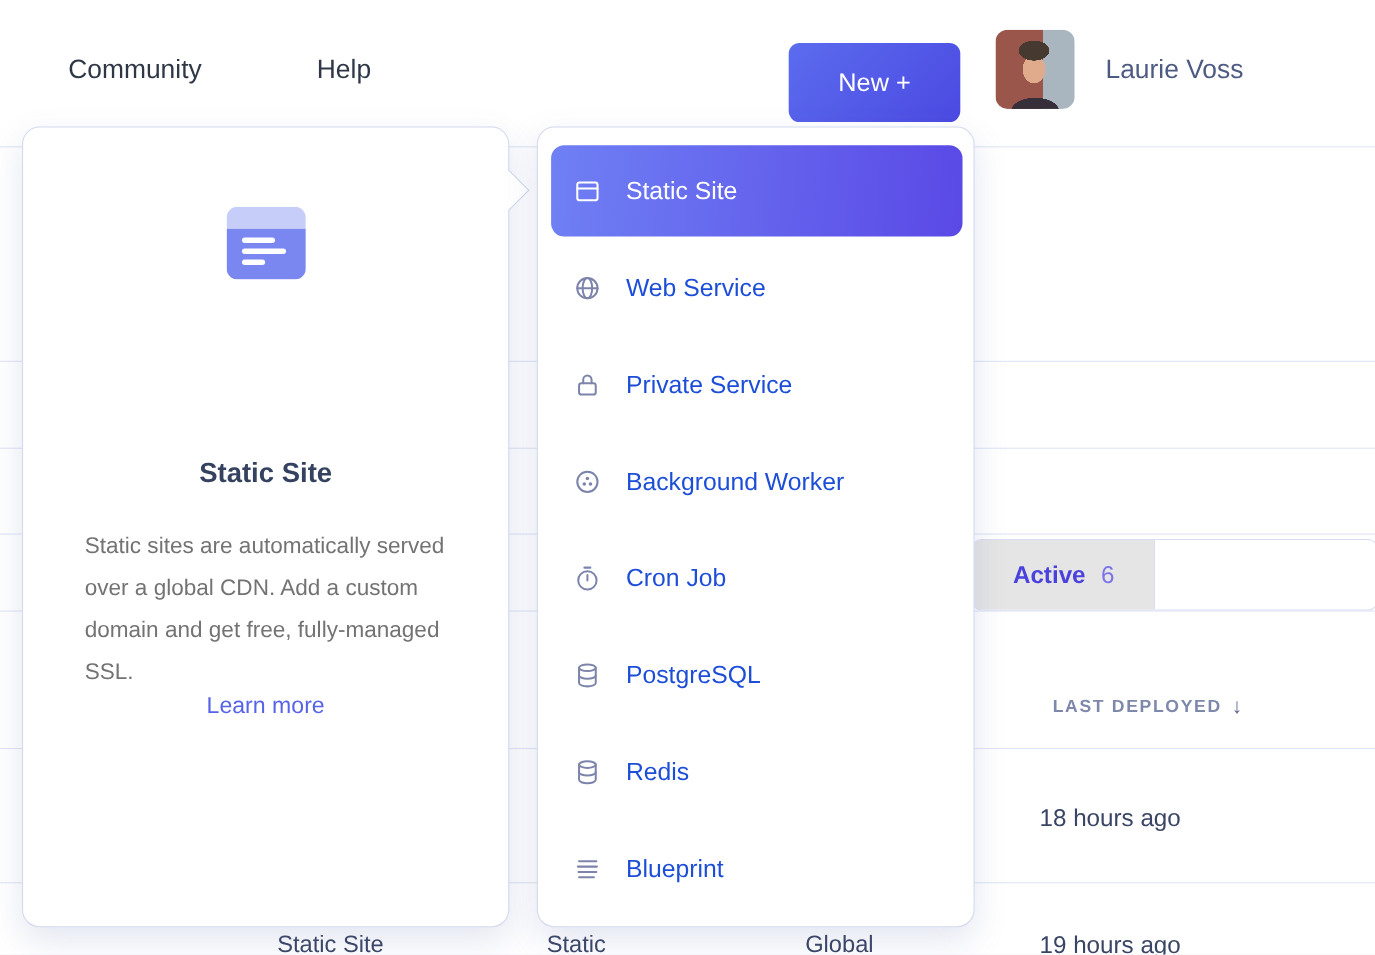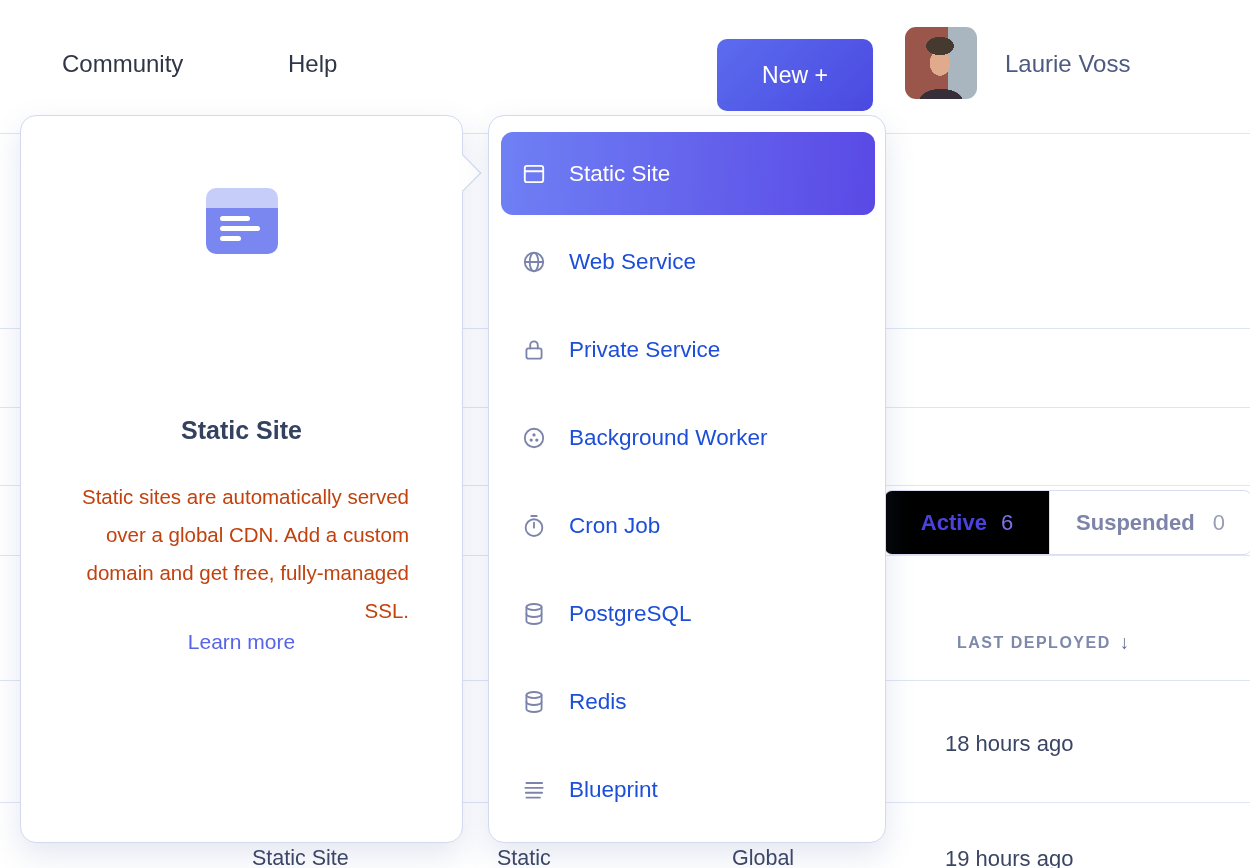--- a/index.html
+++ b/index.html
@@ -15,21 +15,21 @@
     font-size:16px; font-weight:700; letter-spacing:1.5px; color:#7e88ab;
     display:flex; align-items:center; gap:9px;margin-left:12px;
   }
   .col-header .arrow{ font-size:19px; letter-spacing:0; color:#5f6b90; font-weight:400; }
   .cell{ position:absolute; z-index:0; font-size:22px; color:#3a4565; }
   .tabbar{
     position:absolute; left:884px; top:490px; width:368px; height:65px; z-index:0;
     display:flex; border:1px solid #d9ddf4; border-radius:8px; background:#fff;
   }
   .tab-active{
-    width:165px; height:100%; background:#000000; border-right:1px solid #d9ddf4;
+    width:165px; height:100%; background:#e5e5e5; border-right:1px solid #d9ddf4;
     border-radius:7px 0 0 7px; display:flex; align-items:center; justify-content:center; gap:14px;
   }
   .tab-active .lbl{ color:#4a42dd; font-weight:700; font-size:22px; }
   .tab-active .cnt{ color:#7a72e9; font-size:22px; }
   .tab-susp{ flex:1; display:flex; align-items:center; justify-content:center; gap:18px; }
   .tab-susp .lbl{ color:#7d83a9; font-weight:700; font-size:22px; }
   .tab-susp .cnt{ color:#979db9; font-size:22px; }
   
   .nav-link{ position:absolute; top:50px; font-size:24px; color:#2f3747; z-index:1; cursor:pointer; }
   .new-btn{
@@ -61,22 +61,22 @@
   }
   .card-icon{ position:absolute; left:185px; top:72px; width:72px; height:66px; border-radius:10px; overflow:hidden; }
   .card-icon .bar{ height:20px; background:#c6cdf8; }
   .card-icon .body{ height:46px; background:#7b87f1; position:relative; }
   .card-icon .l{ position:absolute; left:14px; height:5px; border-radius:3px; background:#ffffff; }
   .card-icon .l1{ top:8px;  width:30px; }
   .card-icon .l2{ top:18px; width:40px; }
   .card-icon .l3{ top:28px; width:21px; }
   .card-title{ position:absolute; left:0; top:300px; width:100%; text-align:center;
     font-size:25px; font-weight:700; color:#344260; }
-  .card-desc{ position:absolute; left:56px; top:362px; width:332px; text-align:right;
-    font-size:20.5px; line-height:38px; color:#c2410c; }
+  .card-desc{ position:absolute; left:56px; top:362px; width:332px; text-align:left;
+    font-size:20.5px; line-height:38px; color:#737373; }
   .learn-more{ position:absolute; left:0; top:514px; width:100%; text-align:center;
     font-size:21px; color:#5864e8; cursor:pointer; }
   
   .dropdown{
     position:absolute; left:488px; top:115px; width:398px; height:728px; z-index:10;
     background:#fff; border:1.5px solid #d3daf0; border-radius:16px;
     box-shadow:0 12px 30px rgba(86,103,171,0.16);
   }
   .menu-item{
     position:absolute; left:12px; width:374px; height:88px;
@@ -103,24 +103,20 @@
   <div class="hline" style="top:407px"></div>
   <div class="hline" style="top:485px"></div>
   <div class="hline" style="top:555px"></div>
   <div class="hline" style="top:680px"></div>
   <div class="hline" style="top:802px"></div>
 
   <div class="tabbar">
     <div class="tab-active">
       <span class="lbl">Active</span>
       <span class="cnt">6</span>
-    </div>
-    <div class="tab-susp">
-      <span class="lbl">Suspended</span>
-      <span class="cnt">0</span>
     </div>
   </div>
 
   <div class="col-header">
     <span>LAST DEPLOYED</span>
     <span class="arrow">↓</span>
   </div>
   <div class="cell" style="left:945px; top:731px;">18 hours ago</div>
   <div class="cell" style="left:945px; top:846px;">19 hours ago</div>
   <div class="cell" style="left:252px; top:846px; font-size:21.5px;">Static Site</div>

